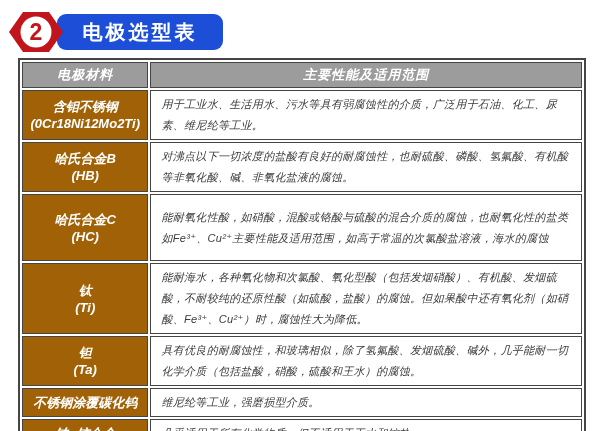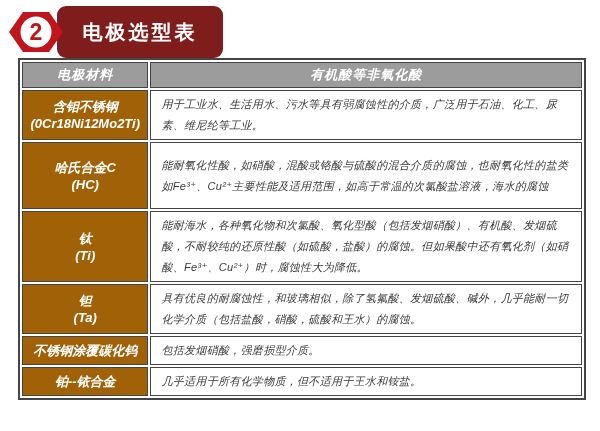--- a/index.html
+++ b/index.html
@@ -24,23 +24,23 @@
     height: 44px;
     position: relative;
   }
   .badge-svg {
     display: block;
     flex: 0 0 auto;
     z-index: 2;
   }
   .title-ribbon {
     margin-left: -7px;
-    height: 52px;
+    height: 36px;
     min-width: 166px;
-    background: #7f1d1d;
+    background: #1d4ed8;
     border-radius: 9px;
     display: flex;
     align-items: center;
     justify-content: center;
     color: #ffffff;
     font-size: 20px;
     font-weight: bold;
     letter-spacing: 3px;
     padding: 0 18px;
     box-sizing: border-box;
@@ -110,30 +110,37 @@
   </div>
 
   <table class="spec-table">
     <colgroup>
         <col class="c-mat">
         <col class="c-desc">
       </colgroup>
     <thead>
       <tr>
         <th>电极材料</th>
-        <th>有机酸等非氧化酸</th>
+        <th>主要性能及适用范围</th>
       </tr>
     </thead>
     <tbody>
       <tr class="r2lines">
         <td class="mat-cell">
           <div>含钼不锈钢</div>
           <div>(0Cr18Ni12Mo2Ti)</div>
         </td>
         <td class="desc-cell">用于工业水、生活用水、污水等具有弱腐蚀性的介质，广泛用于石油、化工、尿素、维尼纶等工业。</td>
+      </tr>
+      <tr class="r2lines">
+        <td class="mat-cell">
+          <div>哈氏合金B</div>
+          <div>(HB)</div>
+        </td>
+        <td class="desc-cell">对沸点以下一切浓度的盐酸有良好的耐腐蚀性，也耐硫酸、磷酸、氢氟酸、有机酸等非氧化酸、碱、非氧化盐液的腐蚀。</td>
       </tr>
       <tr class="r3lines">
         <td class="mat-cell">
           <div>哈氏合金C</div>
           <div>(HC)</div>
         </td>
         <td class="desc-cell">能耐氧化性酸，如硝酸，混酸或铬酸与硫酸的混合介质的腐蚀，也耐氧化性的盐类如Fe³⁺、Cu²⁺主要性能及适用范围，如高于常温的次氯酸盐溶液，海水的腐蚀</td>
       </tr>
       <tr class="r3lines">
         <td class="mat-cell">
@@ -146,21 +153,21 @@
         <td class="mat-cell">
           <div>钽</div>
           <div>(Ta)</div>
         </td>
         <td class="desc-cell">具有优良的耐腐蚀性，和玻璃相似，除了氢氟酸、发烟硫酸、碱外，几乎能耐一切化学介质（包括盐酸，硝酸，硫酸和王水）的腐蚀。</td>
       </tr>
       <tr class="r1line">
         <td class="mat-cell">
           <div>不锈钢涂覆碳化钨</div>
         </td>
-        <td class="desc-cell">包括发烟硝酸，强磨损型介质。</td>
+        <td class="desc-cell">维尼纶等工业，强磨损型介质。</td>
       </tr>
       <tr class="r1line">
         <td class="mat-cell">
           <div>铂--铱合金</div>
         </td>
         <td class="desc-cell">几乎适用于所有化学物质，但不适用于王水和铵盐。</td>
       </tr>
     </tbody>
   </table>
 

